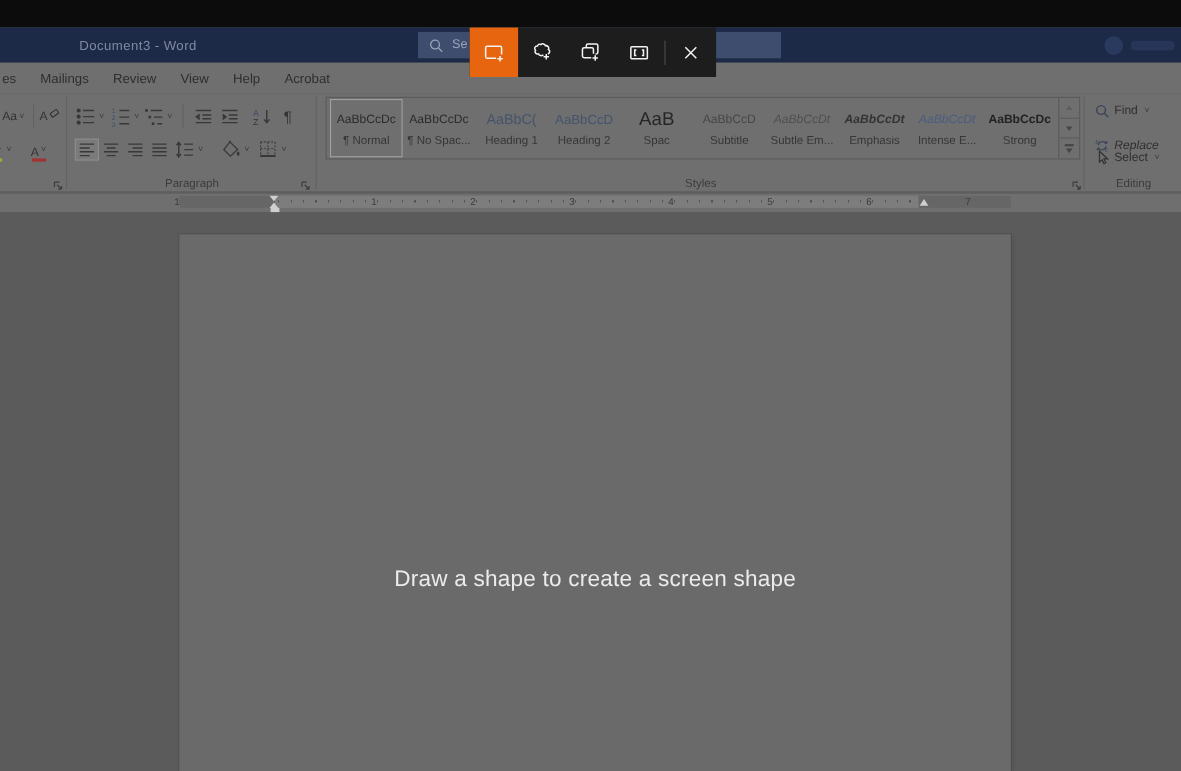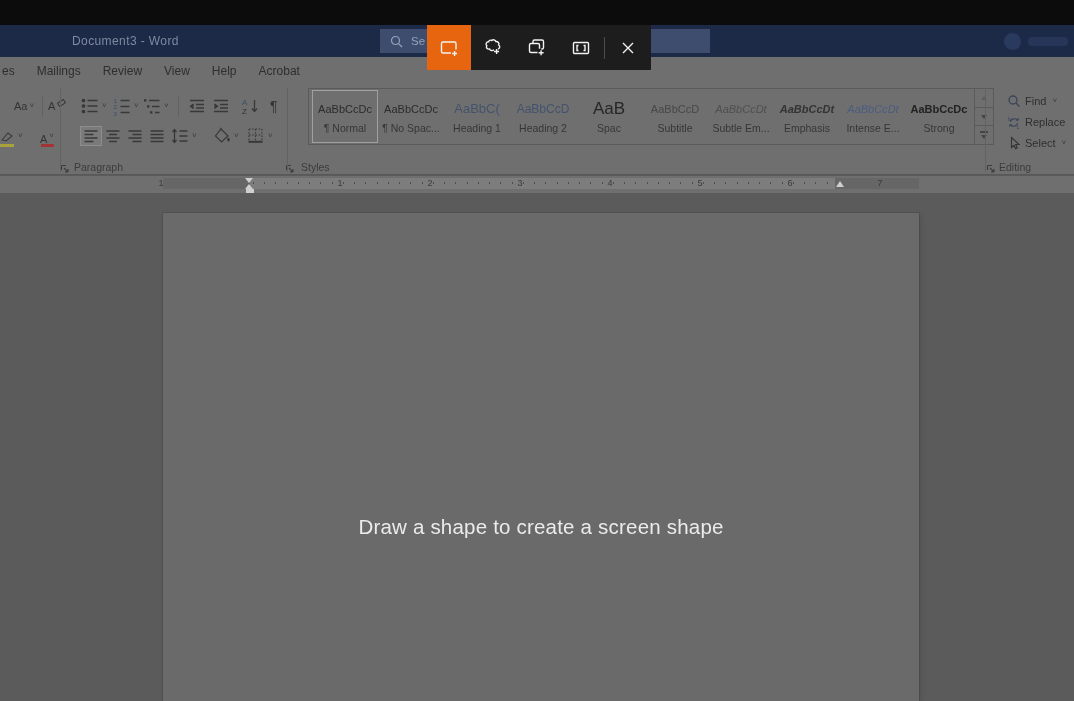--- a/index.html
+++ b/index.html
@@ -21,22 +21,22 @@
   .snip-toolbar{position:absolute;left:427px;top:25px;width:224px;height:45px;background:var(--toolbar-bg,#1d1d1d);display:flex;align-items:stretch;z-index:50;}
   .snip-btn{width:44px;display:flex;align-items:center;justify-content:center;color:var(--toolbar-icon,#f2f2f2);}
   .snip-btn.active{background:var(--accent,#e96312);}
   .snip-sep{width:1px;height:22px;background:#4d4d4d;align-self:center;margin:0 1px;}
   .snip-btn svg{display:block;}
 
   
   .tab-row{position:absolute;left:0;top:57px;width:1074px;height:28px;background:var(--ribbon,#6f6f6f);display:flex;align-items:center;gap:22px;padding-left:2px;font-size:12px;color:var(--ink,#2e2e2e);}
   .ribbon{position:absolute;left:0;top:85px;width:1074px;height:90px;background:var(--ribbon,#6f6f6f);border-bottom:1px solid #585858;}
   .vsep{position:absolute;top:3px;height:84px;width:1px;background:var(--vsep,#626262);}
-  .group{position:absolute;top:0;height:90px;margin-left:12px;}
-  .group-label{position:absolute;left:0;right:0;top:76px;text-align:left;font-size:10.5px;color:var(--label-ink,#3c3c3c);}
+  .group{position:absolute;top:0;height:90px;}
+  .group-label{position:absolute;left:0;right:0;top:76px;text-align:center;font-size:10.5px;color:var(--label-ink,#3c3c3c);}
   .ric{position:absolute;display:flex;align-items:center;height:20px;color:#383838;}
   .r1{top:11px;} .r2{top:41px;}
   .caret{font-size:8px;color:#3a3a3a;margin-left:2px;line-height:1;}
   .vsep-small{position:absolute;width:1px;height:22px;background:#626262;}
   .launcher{position:absolute;width:11px;height:11px;color:#3d3d3d;}
   .sel-box{background:#7a7a7a;border:1px solid #8d8d8d;padding:0 1px;}
   .glyph-a{font-size:11px;color:#333;line-height:1;}
   .redbar{position:absolute;left:1px;bottom:-4px;width:13px;height:3px;background:var(--red-bar,#a23434);}
   .fc-wrap{position:relative;height:14px;}
   .pilcrow{font-size:14px;color:#333;line-height:1;}
@@ -356,21 +356,21 @@
 
     <div class="group" style="left:987px;width:87px;">
       <div class="ed-row" style="top:6px;">
         <svg width="14" height="14" viewBox="0 0 14 14" stroke="#3a4458" fill="none" stroke-width="1.3">
           <circle cx="6" cy="6" r="4"></circle>
             <line x1="9" y1="9" x2="12.5" y2="12.5"></line>
         </svg>
         <span>Find</span>
         <span class="caret">˅</span>
       </div>
-      <div class="ed-row" style="top:27px;">
+      <div class="ed-row" style="top:37px;font-style:italic;">
         <svg width="14" height="14" viewBox="0 0 14 14" stroke="#3a4458" fill="none" stroke-width="1.1">
           <path d="M3.5 7 A4 3.2 0 0 1 11 5.4 M11 5.4 L11.6 3.4 M11 5.4 L9 4.9"></path>
           <path d="M10.5 8 A4 3.2 0 0 1 3 9.6 M3 9.6 L2.4 11.6 M3 9.6 L5 10.1"></path>
           <text x="1" y="5.5" font-size="5.5" stroke="none" fill="#3a4458">b</text>
           <text x="9.5" y="13.5" font-size="5.5" stroke="none" fill="#3a4458">c</text>
         </svg>
         <span>Replace</span>
       </div>
       <div class="ed-row" style="top:48px;">
         <svg width="14" height="14" viewBox="0 0 14 14" stroke="#333" fill="none" stroke-width="1.1">

